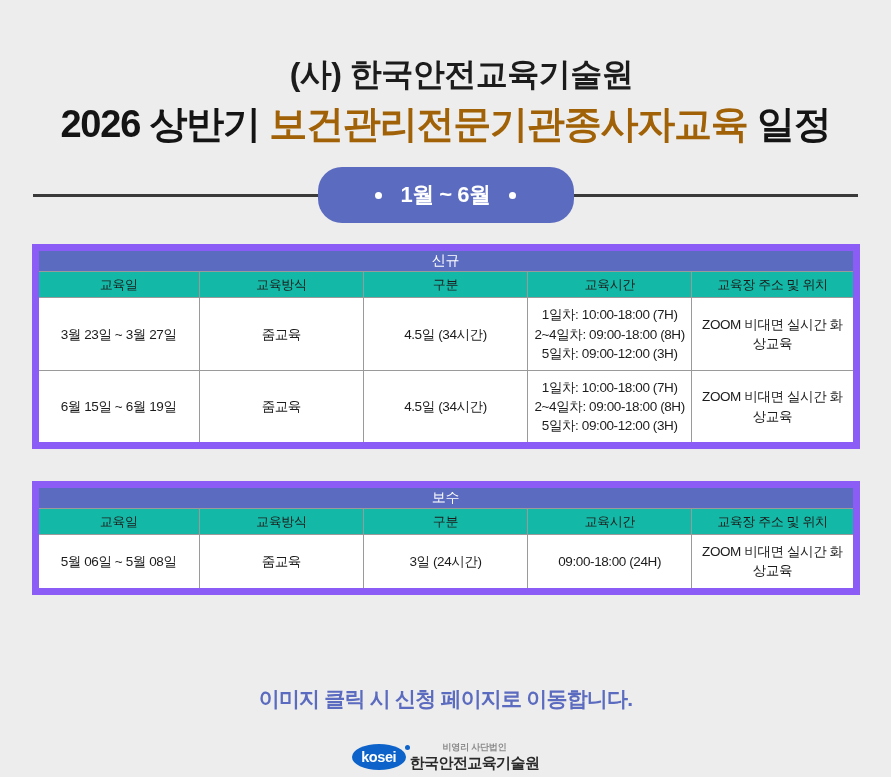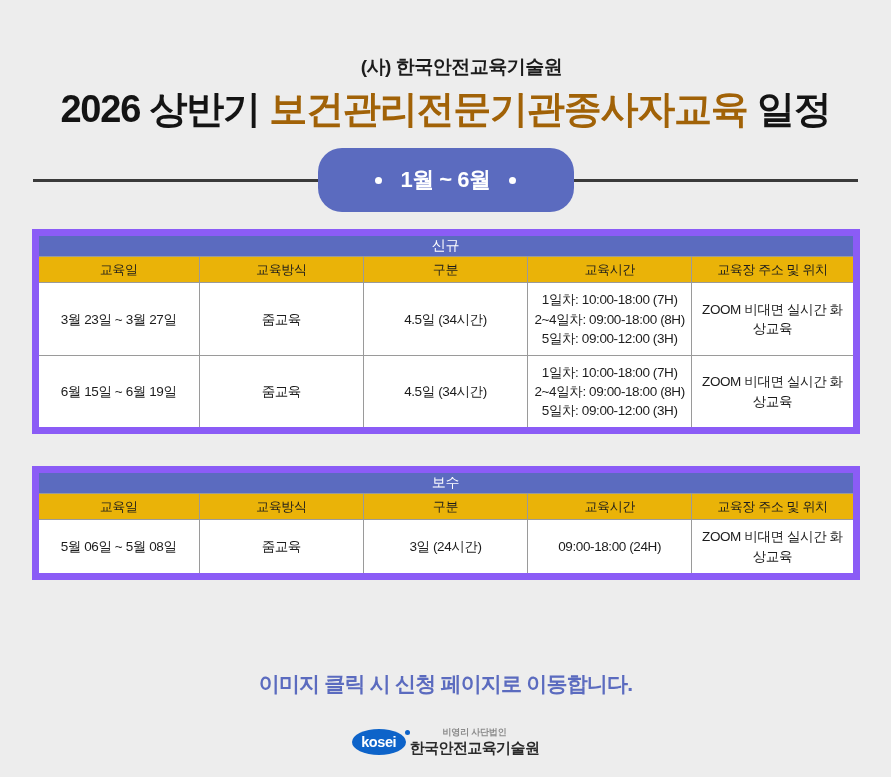--- a/index.html
+++ b/index.html
@@ -10,21 +10,21 @@
     background: #ededed;
     font-family: "Liberation Sans", "DejaVu Sans", sans-serif;
     overflow: hidden;
     position: relative;
   }
 
   
   .header { padding-top: 56px; text-align: center; }
 
   .org-name {
-    font-size: 19px;
+    font-size: 32px;
     font-weight: 700;
     color: #1c1c1c;
     letter-spacing: -0.5px;
     line-height: 1.15;
     margin-left: 32px;
   }
 
   .main-title {
     margin-top: 9px;
     font-size: 38px;
@@ -46,21 +46,21 @@
     padding: 0 33px;
   }
   .rule {
     flex: 1 1 auto;
     height: 3px;
     background: #3a3a3a;
   }
   .period-badge {
     flex: 0 0 auto;
     width: 256px;
-    height: 64px;
+    height: 56px;
     background: #5b6bbf;
     border-radius: 24px;
     display: flex;
     align-items: center;
     justify-content: center;
     gap: 18px;
     position: relative;
   }
   .badge-dot {
     width: 7px; height: 7px;
@@ -95,21 +95,21 @@
   .group-title {
     background: #5b6bbf;
     color: #ffffff !important;
     font-size: 14px;
     font-weight: 700;
     height: 24px;
     letter-spacing: -0.3px;
     border-color: #7c88cb;
   }
   .col-head {
-    background: #eab308;
+    background: #14b8a6;
     font-size: 13px;
     font-weight: 700;
     height: 26px;
     letter-spacing: -0.4px;
   }
   .sched-table td.cell {
     font-size: 13.5px;
     letter-spacing: -0.4px;
     padding: 7px 4px;
     line-height: 1.42;

